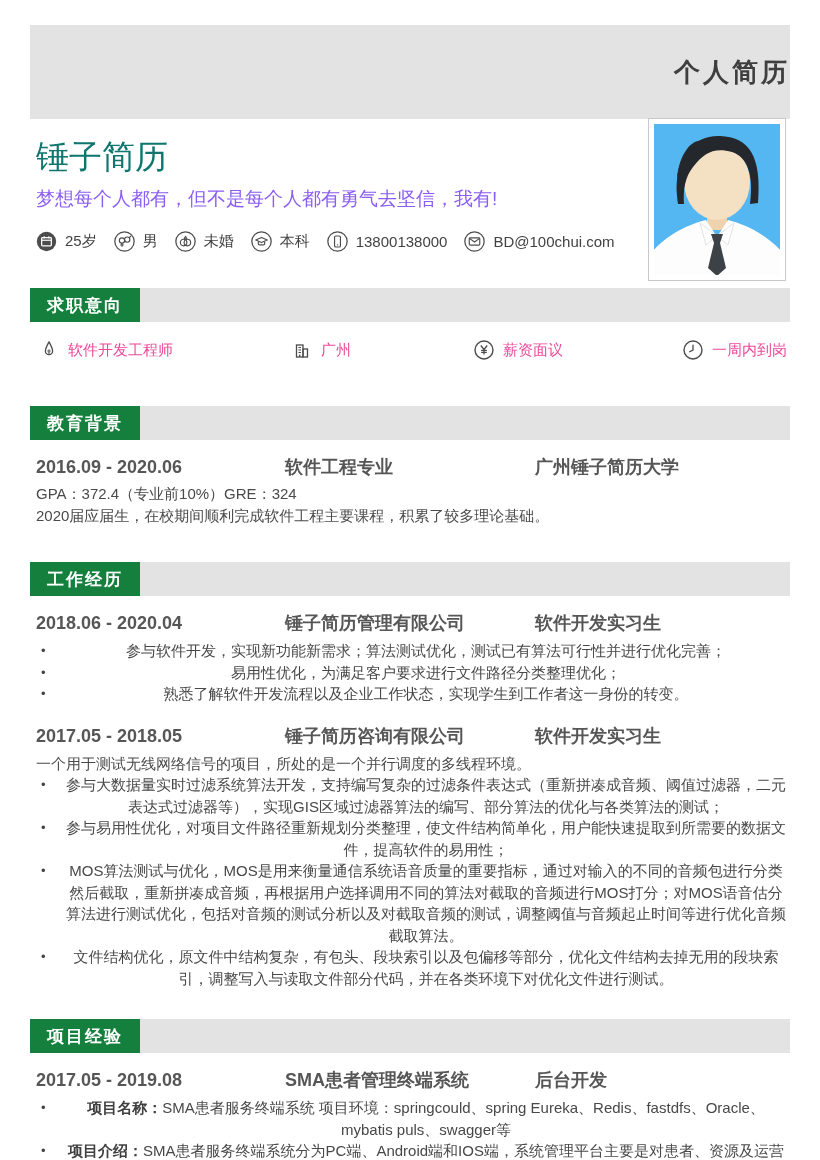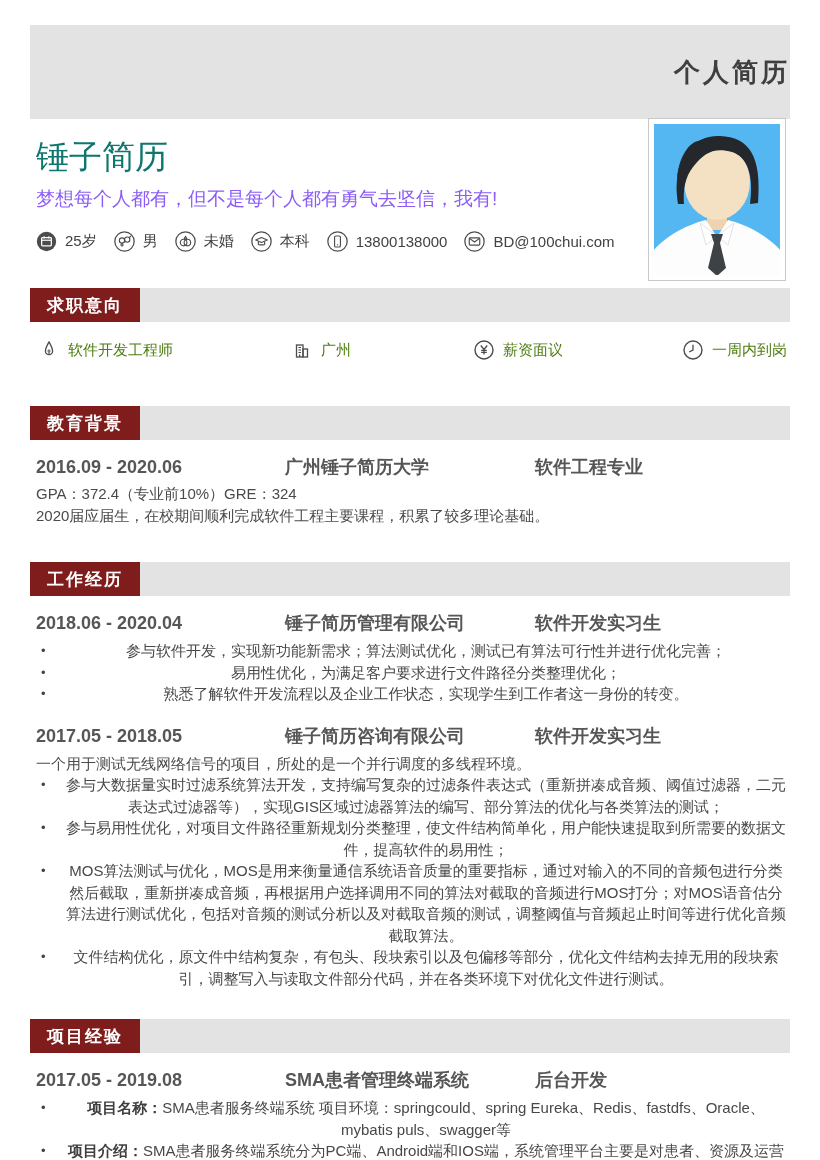--- a/index.html
+++ b/index.html
@@ -28,26 +28,26 @@
   .ic-sm{width:22px;height:22px;display:block;color:#4c4c4c;}
   
   .avatar{
     position:absolute;left:649px;top:119px;width:126px;height:151px;
     border:5px solid #fff;box-shadow:0 0 0 1px #c9c9c9;background:#55b7f2;
   }
   .avatar svg{display:block;}
   
   .section-bar{height:34px;background:#e3e3e3;display:flex;align-items:stretch;}
   .section-label{
-    background:#7f1d1d;color:#ffffff;font-size:17px;font-weight:bold;
+    background:#15803d;color:#ffffff;font-size:17px;font-weight:bold;
     display:flex;align-items:center;padding:0 17px;letter-spacing:2px;
   }
   
   .intent-row{position:relative;height:24px;margin-top:17px;}
-  .intent-item{position:absolute;top:0;display:flex;align-items:center;font-size:15px;color:#4d7c0f;}
+  .intent-item{position:absolute;top:0;display:flex;align-items:center;font-size:15px;color:#ec4899;}
   .intent-item .ic-sm{margin-right:8px;}
   .ii-0{left:8px;} .ii-1{left:261px;} .ii-2{left:443px;} .ii-3{left:652px;}
   
   .row3{
     display:grid;grid-template-columns:249px 250px auto;
     padding-left:6px;font-size:18px;font-weight:bold;color:#565656;line-height:22px;
   }
   
   .plain{padding-left:6px;font-size:15px;color:#4a4a4a;line-height:21.5px;}
   .bullets{padding-left:6px;}
@@ -202,22 +202,22 @@
         </svg>
       <span>一周内到岗</span>
     </span>
   </div>
 
   <div class="section-bar mt43">
     <div class="section-label">教育背景</div>
   </div>
   <div class="row3 mt16">
     <span>2016.09 - 2020.06</span>
+    <span>软件工程专业</span>
     <span>广州锤子简历大学</span>
-    <span>软件工程专业</span>
   </div>
   <div class="plain mt5">
     <div>GPA：372.4（专业前10%）GRE：324</div>
     <div>2020届应届生，在校期间顺利完成软件工程主要课程，积累了较多理论基础。</div>
   </div>
 
   <div class="section-bar mt36">
     <div class="section-label">工作经历</div>
   </div>
 

